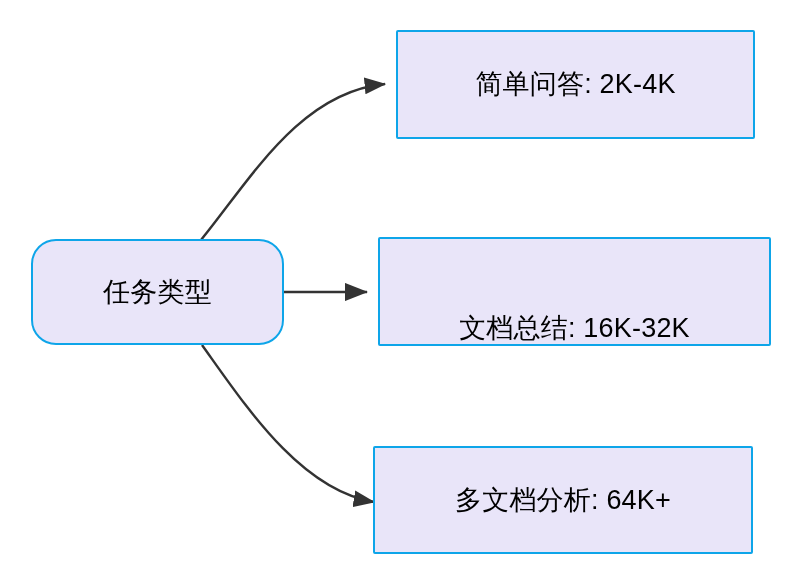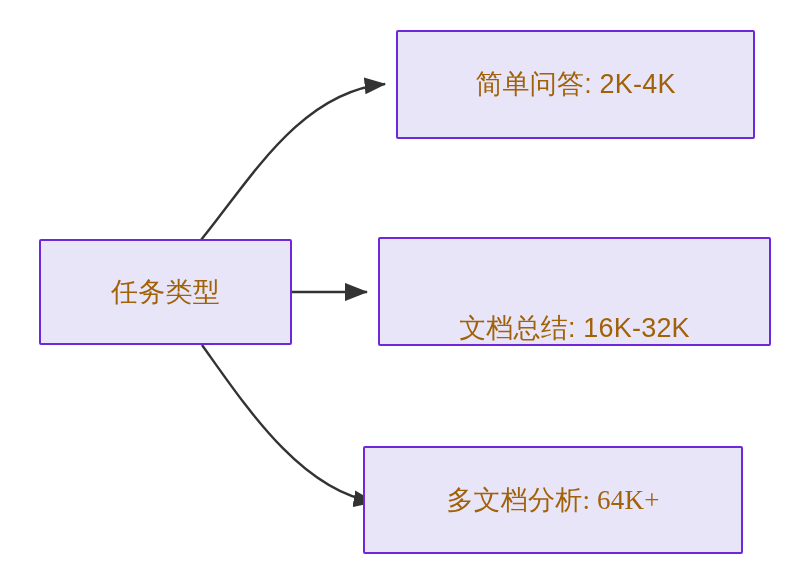--- a/index.html
+++ b/index.html
@@ -25,59 +25,59 @@
     left: 0;
     top: 0;
     width: 787px;
     height: 572px;
     pointer-events: none;
   }
   .node {
     position: absolute;
     box-sizing: border-box;
     background: #e9e5f9;
-    border: 2px solid #6d28d9;
+    border: 2px solid #0ea5e9;
     border-radius: 2px;
     display: flex;
     align-items: center;
     justify-content: center;
-    color: #a16207;
+    color: #000000;
     font-size: 27px;
     line-height: 1.2;
     letter-spacing: 0.2px;
     white-space: nowrap;
   }
   .node-label {
     display: block;
   }
   #node-source {
-    left: 39px;
+    left: 31px;
     top: 239px;
     width: 253px;
     height: 106px;
+    border-radius: 25px;
   }
   #node-simple-qa {
     left: 396px;
     top: 30px;
     width: 359px;
     height: 109px;
   }
   #node-doc-summary {
     left: 378px;
     top: 237px;
     width: 393px;
     height: 109px;
     align-items: flex-end;
   }
   #node-multi-doc {
-    left: 363px;
+    left: 373px;
     top: 446px;
     width: 380px;
     height: 108px;
-    font-family: Liberation Serif, serif;
   }
 </style>
 </head>
 <body>
 
 <div id="diagram-canvas">
 
   <svg id="edge-layer" viewBox="0 0 787 572" xmlns="http://www.w3.org/2000/svg">
     <defs>
       <marker id="arrowhead" markerWidth="9" markerHeight="7" refX="8.5" refY="3.5" orient="auto" markerUnits="strokeWidth">

